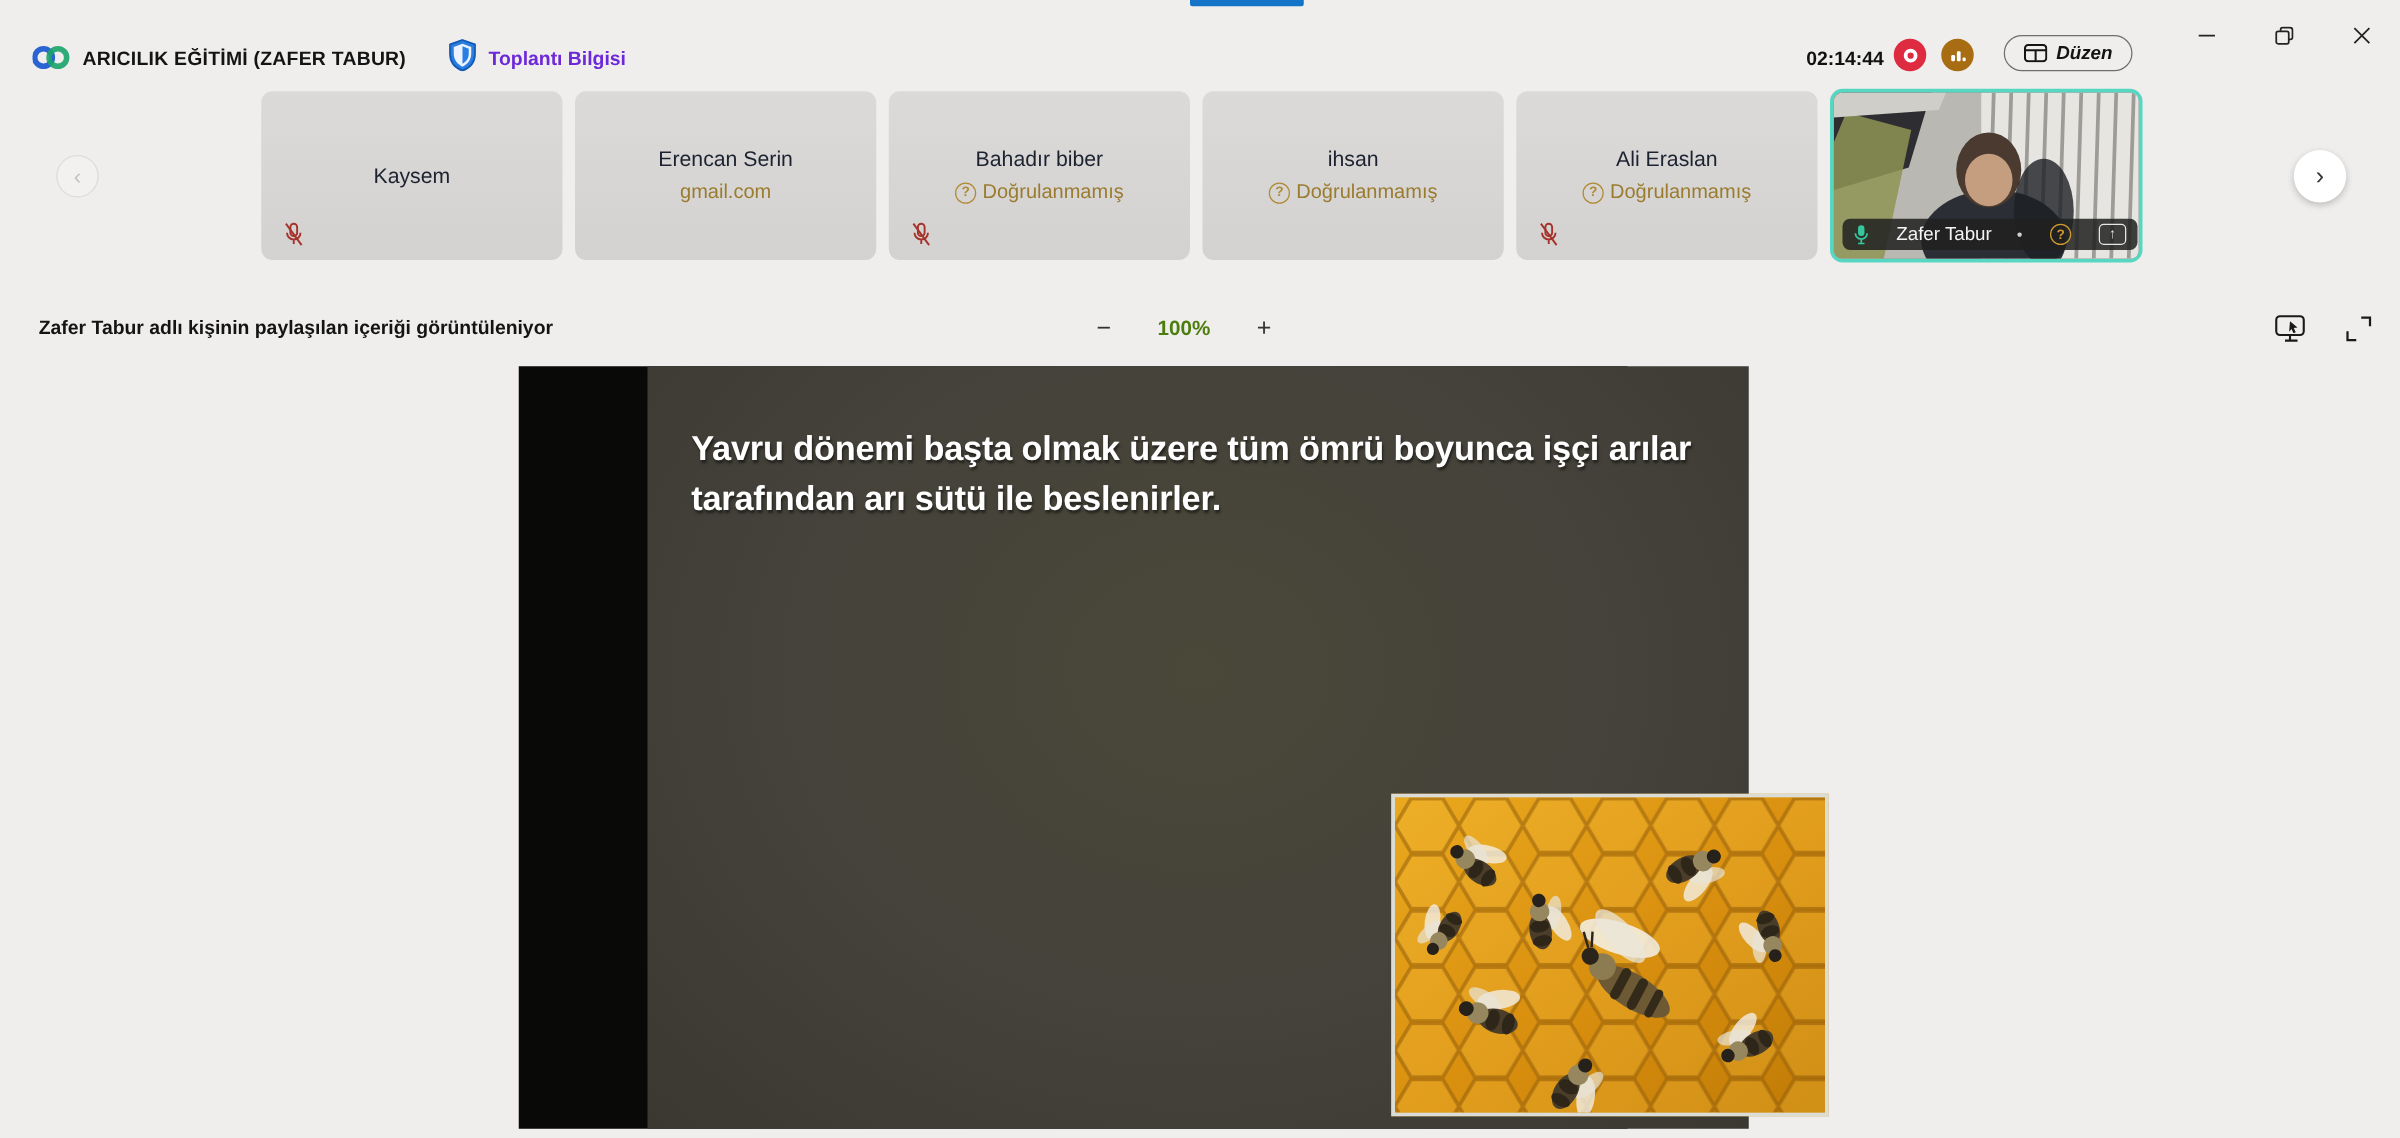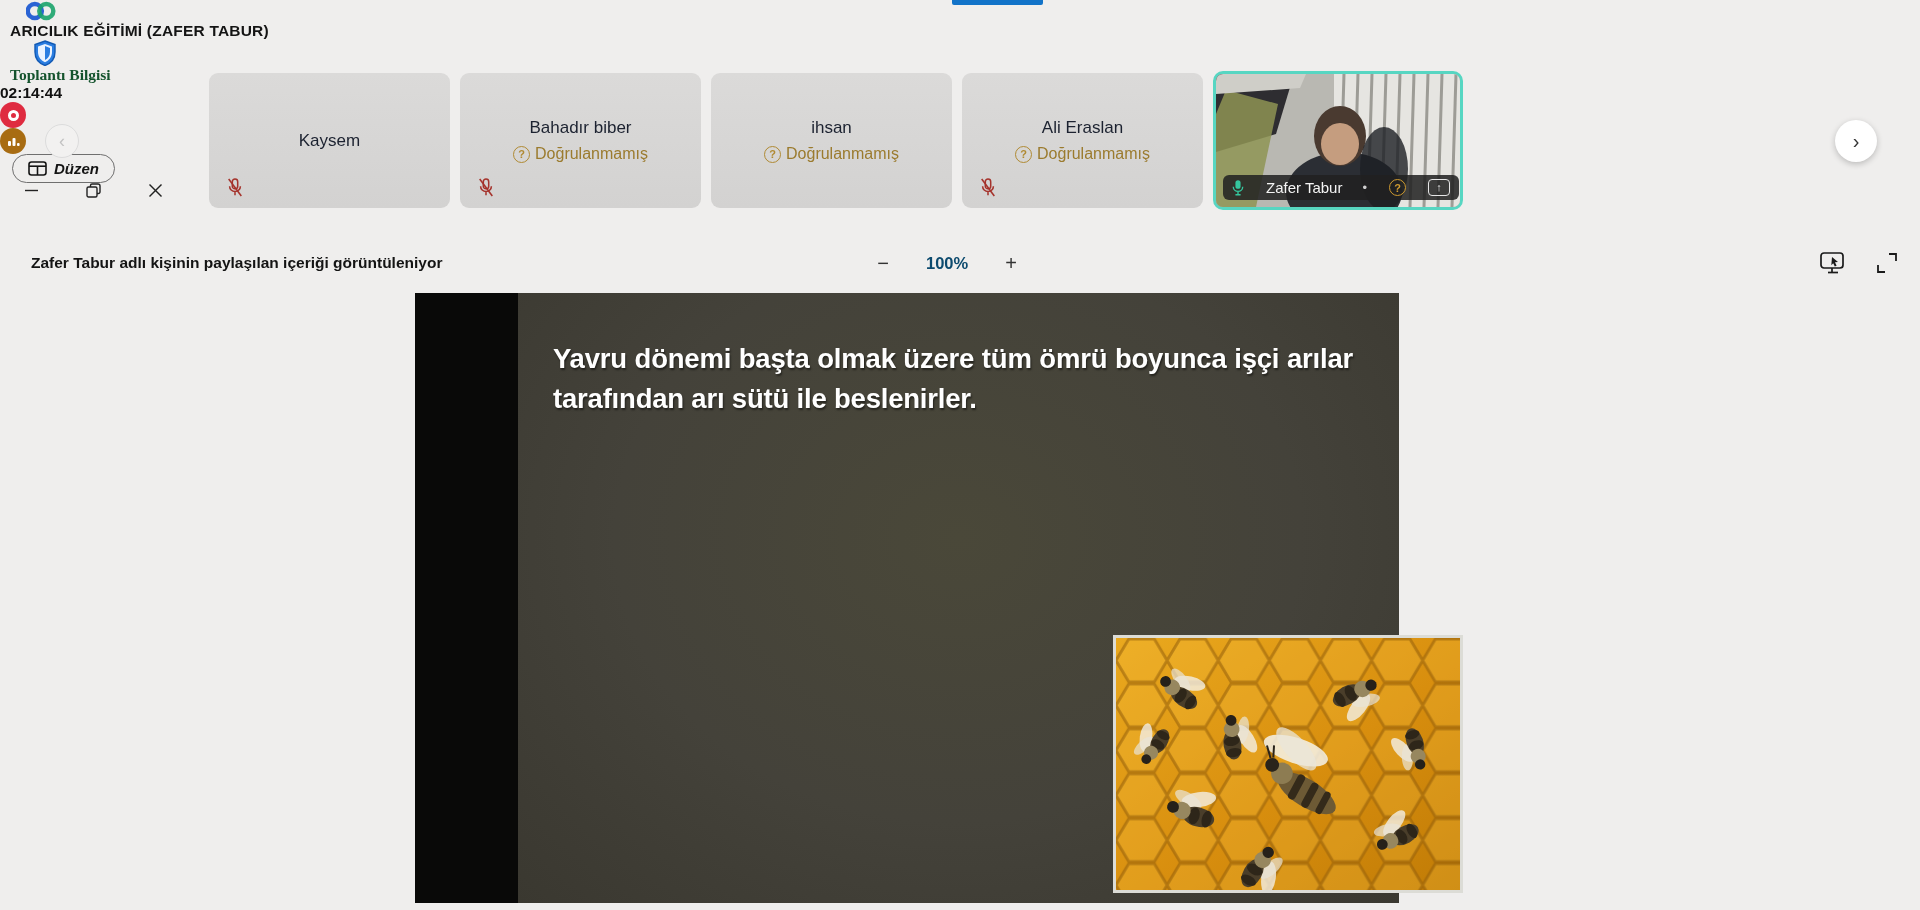--- a/index.html
+++ b/index.html
@@ -1,25 +1,25 @@
 <!DOCTYPE html>
 <html><head>
 <meta charset="utf-8">
 <style>
   html,body{margin:0;padding:0;width:1920px;height:910px;overflow:hidden;
     background:#efeeed;font-family:"Liberation Sans",sans-serif;
     -webkit-font-smoothing:antialiased;position:relative;}
   *{box-sizing:border-box;}
 
   
-  .titlebar{position:absolute;top:0;left:0;width:1920px;height:57px;display:flex;align-items:flex-start;flex-direction:column;}
+  .titlebar{position:absolute;top:0;left:0;width:1920px;height:57px;display:flex;align-items:flex-end;}
   .logo{width:30px;height:22px;margin-left:26px;flex:none;}
   .app-title{font-size:15.5px;font-weight:700;color:#141414;margin-left:10px;letter-spacing:.2px;}
   .shield{width:22px;height:26px;margin-left:34px;flex:none;}
-  .meet-info{font-size:15.5px;font-weight:600;color:#14532d;margin-left:10px;font-family:Liberation Serif, serif;}
+  .meet-info{font-size:15.5px;font-weight:600;color:#6d28d9;margin-left:10px;}
   .tb-spacer{flex:1;}
   .timer{font-size:15.5px;font-weight:700;color:#111;margin-right:8px;}
   .dot-badge{width:26px;height:26px;border-radius:50%;display:flex;align-items:center;justify-content:center;margin-right:12px;flex:none;}
   .rec{background:#df2b40;}
   .rec .ring{width:11px;height:11px;border:3px solid #fff;border-radius:50%;}
   .stats{background:#a86c12;}
   .stats svg{width:13px;height:12px;}
   .layout-btn{display:flex;align-items:center;gap:7px;border:1px solid #6f6f6f;border-radius:17px;
     padding:5px 15px;background:transparent;font-size:15px;font-weight:600;color:#141414;margin:0 28px 0 12px;cursor:pointer;font-style:italic;}
   .layout-btn svg{width:19px;height:15px;}
@@ -51,21 +51,21 @@
   .vlabel .vdot{font-size:13px;color:#cfcfcf;margin-left:-2px;}
   .vlabel .qmark{border-color:#cf9b30;color:#cf9b30;}
   .share-box{width:22px;height:17px;border:1.5px solid #e6e6e6;border-radius:4px;display:flex;
     align-items:center;justify-content:center;color:#e6e6e6;font-size:11px;font-weight:700;line-height:1;}
 
   
   .status-row{position:absolute;top:240px;left:0;width:1920px;height:46px;display:flex;align-items:center;}
   .status-text{font-size:15.5px;font-weight:600;color:#141414;margin-left:31px;text-align:center;}
   .zoomctrl{position:absolute;left:870px;top:0;height:46px;display:flex;align-items:center;gap:30px;}
   .zbtn{font-size:20px;color:#333;width:26px;text-align:center;cursor:pointer;font-weight:400;}
-  .zlevel{font-size:16.5px;font-weight:600;color:#0c4a6e;}
+  .zlevel{font-size:16.5px;font-weight:600;color:#4d7c0f;}
   .status-icons{position:absolute;right:18px;top:0;height:46px;display:flex;align-items:center;gap:24px;}
   .sicon{width:30px;height:30px;display:flex;align-items:center;justify-content:center;color:#1a1a1a;}
 
   
   .content{position:absolute;left:415px;top:293px;width:887px;height:610px;background:#090908;padding-left:12px;}
   .slide{position:absolute;left:103px;top:0;width:881px;height:610px;
     background:radial-gradient(ellipse at 50% 40%, #4a4839 0%, #44423a 55%, #3a3830 100%);}
   .slide-text{position:absolute;left:35px;top:46px;width:800px;color:#fff;}
   .slide-text p{margin:0 0 19px 0;font-size:27.5px;font-weight:700;line-height:40px;
     text-align:justify;letter-spacing:-.2px;text-shadow:1px 2px 2px rgba(0,0,0,.5);}
@@ -137,20 +137,26 @@
 
   <div class="tile">
     <div class="pname">Kaysem</div>
     <svg class="micoff" viewBox="0 0 20 23">
       <rect x="7" y="2" width="6" height="11" rx="3" fill="none" stroke="#a5332c" stroke-width="1.7"></rect>
       <path d="M4 10 a6 6 0 0 0 12 0 M10 16 v4" fill="none" stroke="#a5332c" stroke-width="1.7"></path>
       <line x1="3" y1="2" x2="17" y2="21" stroke="#a5332c" stroke-width="1.7"></line>
     </svg>
   </div>
 
+  <div class="tile">
+    <div class="pname">Erencan Serin</div>
+    <div class="psub">
+      <span>gmail.com</span>
+    </div>
+  </div>
 
   <div class="tile">
     <div class="pname">Bahadır biber</div>
     <div class="psub">
       <span class="qmark">?</span>
       <span>Doğrulanmamış</span>
     </div>
     <svg class="micoff" viewBox="0 0 20 23">
       <rect x="7" y="2" width="6" height="11" rx="3" fill="none" stroke="#a5332c" stroke-width="1.7"></rect>
       <path d="M4 10 a6 6 0 0 0 12 0 M10 16 v4" fill="none" stroke="#a5332c" stroke-width="1.7"></path>

